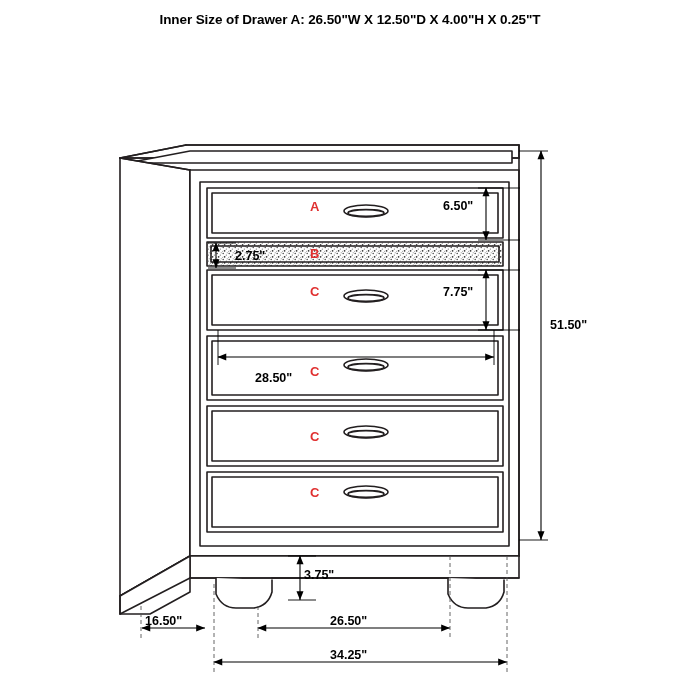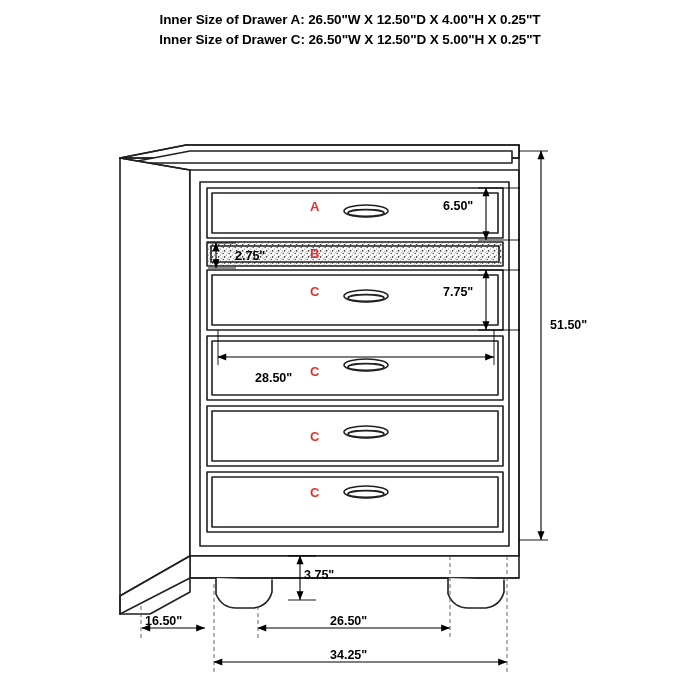--- a/index.html
+++ b/index.html
@@ -54,21 +54,20 @@
     white-space: nowrap;
   }
 </style>
 </head>
 <body>
 
 <div id="stage">
 
   <div class="spec-block">
     <div class="spec-line">Inner Size of Drawer A: 26.50"W X 12.50"D X 4.00"H X 0.25"T</div>
-    <div class="spec-line">Inner Size of Drawer C: 26.50"W X 12.50"D X 5.00"H X 0.25"T</div>
   </div>
 
   <svg class="diagram" width="700" height="700" viewBox="0 0 700 700">
     <defs>
       <marker id="arrowEnd" markerWidth="9" markerHeight="9" refX="8" refY="3.2" orient="auto">
         <path d="M0,0 L8,3.2 L0,6.4 z" fill="#000"></path>
       </marker>
       <marker id="arrowStart" markerWidth="9" markerHeight="9" refX="0.5" refY="3.2" orient="auto">
         <path d="M8,0 L0,3.2 L8,6.4 z" fill="#000"></path>
       </marker>

